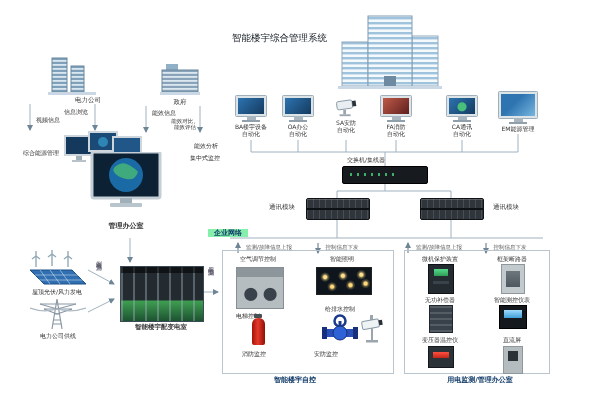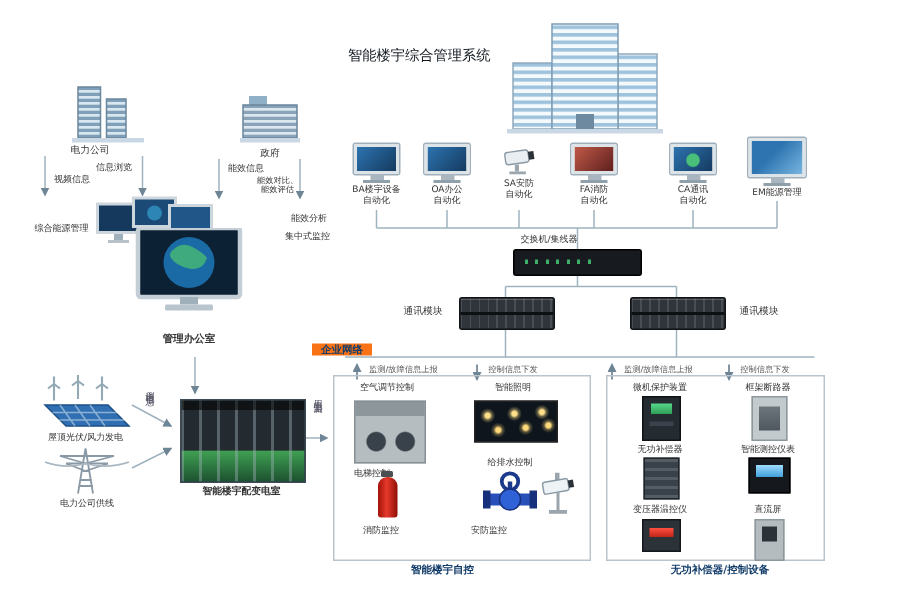--- a/index.html
+++ b/index.html
@@ -2,21 +2,21 @@
 <html><head>
 <meta charset="utf-8">
 <style>
   html,body{margin:0;padding:0;background:#fff;font-family:"DejaVu Sans",sans-serif;}
   .canvas{position:relative;width:600px;height:400px;background:#fff;overflow:hidden;}
   .wires{position:absolute;left:0;top:0;}
   .icon{position:absolute;line-height:0;}
   .albl{position:absolute;text-align:center;color:#333;white-space:pre-line;line-height:1.18;}
   .t55{font-size:5.5px;} .t6{font-size:6px;} .t65{font-size:6.5px;} .t7{font-size:7px;}
   .b{font-weight:bold;} .navy{color:#123c69;} .gray{color:#555;}
-  .onwire{background:#f97316;padding:0 1px;}
+  .onwire{background:#86efac;padding:0 1px;}
   .vlbl{position:absolute;writing-mode:vertical-rl;font-size:6px;color:#556;letter-spacing:1px;}
   .title{font-size:9.5px;font-weight:normal;color:#101820;white-space:nowrap;text-align:left;}
   .node{position:absolute;display:flex;flex-direction:column;align-items:center;}
   .nlbl{font-size:6px;text-align:center;color:#333;white-space:pre-line;line-height:1.15;margin-top:2px;background:#fff;}
   .mon{width:26px;height:16px;background:linear-gradient(135deg,#2d74b0,#143a60);border:2px solid #dde4e8;box-shadow:0 0 0 1px #9fb0bc;border-radius:1px;}
   .mon.red{background:linear-gradient(135deg,#c05a48,#5e1f1e);}
   .mon.globe{background:radial-gradient(circle at 50% 55%,#49c07a 0 4px,rgba(0,0,0,0) 5px),linear-gradient(135deg,#2d74b0,#143a60);}
   .mon.big{width:34px;height:22px;background:linear-gradient(135deg,#2d74b0 40%,#79b6e0);}
   .stand{width:9px;height:4px;background:#aab6bf;}
   .base{width:18px;height:2px;background:#8fa0ab;}
@@ -92,21 +92,21 @@
           <pattern id="pw2" width="5" height="4" patternUnits="userSpaceOnUse">
             <rect width="5" height="4" fill="#7fa0b8"></rect>
             <rect width="5" height="1.8" fill="#d9e7f1"></rect>
           </pattern>
         </defs>
       <rect x="4" y="6" width="15" height="34" fill="url(#pw2)" stroke="#69879d"></rect>
       <rect x="23" y="14" width="13" height="26" fill="url(#pw2)" stroke="#69879d"></rect>
       <rect x="0" y="40" width="48" height="3" fill="#c9d8e4"></rect>
     </svg>
   </div>
-  <div class="albl t65" style="left:28px;top:97px;width:64px">电力公司</div>
+  <div class="albl t65" style="left:56px;top:97px;width:64px">电力公司</div>
 
   <div class="icon" style="left:160px;top:60px">
     <svg width="40" height="36" viewBox="0 0 40 36">
       <defs>
           <pattern id="pw3" width="5" height="4" patternUnits="userSpaceOnUse">
             <rect width="5" height="4" fill="#8aa3b8"></rect>
             <rect width="5" height="1.8" fill="#dce8f0"></rect>
           </pattern>
         </defs>
       <rect x="6" y="4" width="12" height="6" fill="#8fb0c6"></rect>
@@ -286,15 +286,15 @@
   <div class="albl t6" style="left:477px;top:255px;width:70px">框架断路器</div>
   <div class="icon breaker" style="left:501px;top:264px"></div>
   <div class="albl t6" style="left:405px;top:296px;width:70px">无功补偿器</div>
   <div class="icon comp" style="left:429px;top:305px"></div>
   <div class="albl t6" style="left:477px;top:296px;width:70px">智能测控仪表</div>
   <div class="icon meter" style="left:499px;top:305px"></div>
   <div class="albl t6" style="left:405px;top:336px;width:70px">变压器温控仪</div>
   <div class="icon tempctrl" style="left:428px;top:346px"></div>
   <div class="albl t6" style="left:477px;top:336px;width:70px">直流屏</div>
   <div class="icon dcpanel" style="left:503px;top:346px"></div>
-  <div class="albl t7 b navy" style="left:424px;top:376px;width:112px">无功补偿器/控制设备</div>
+  <div class="albl t7 b navy" style="left:424px;top:376px;width:112px">用电监测/管理办公室</div>
 
 </div>
 
 </body></html>

